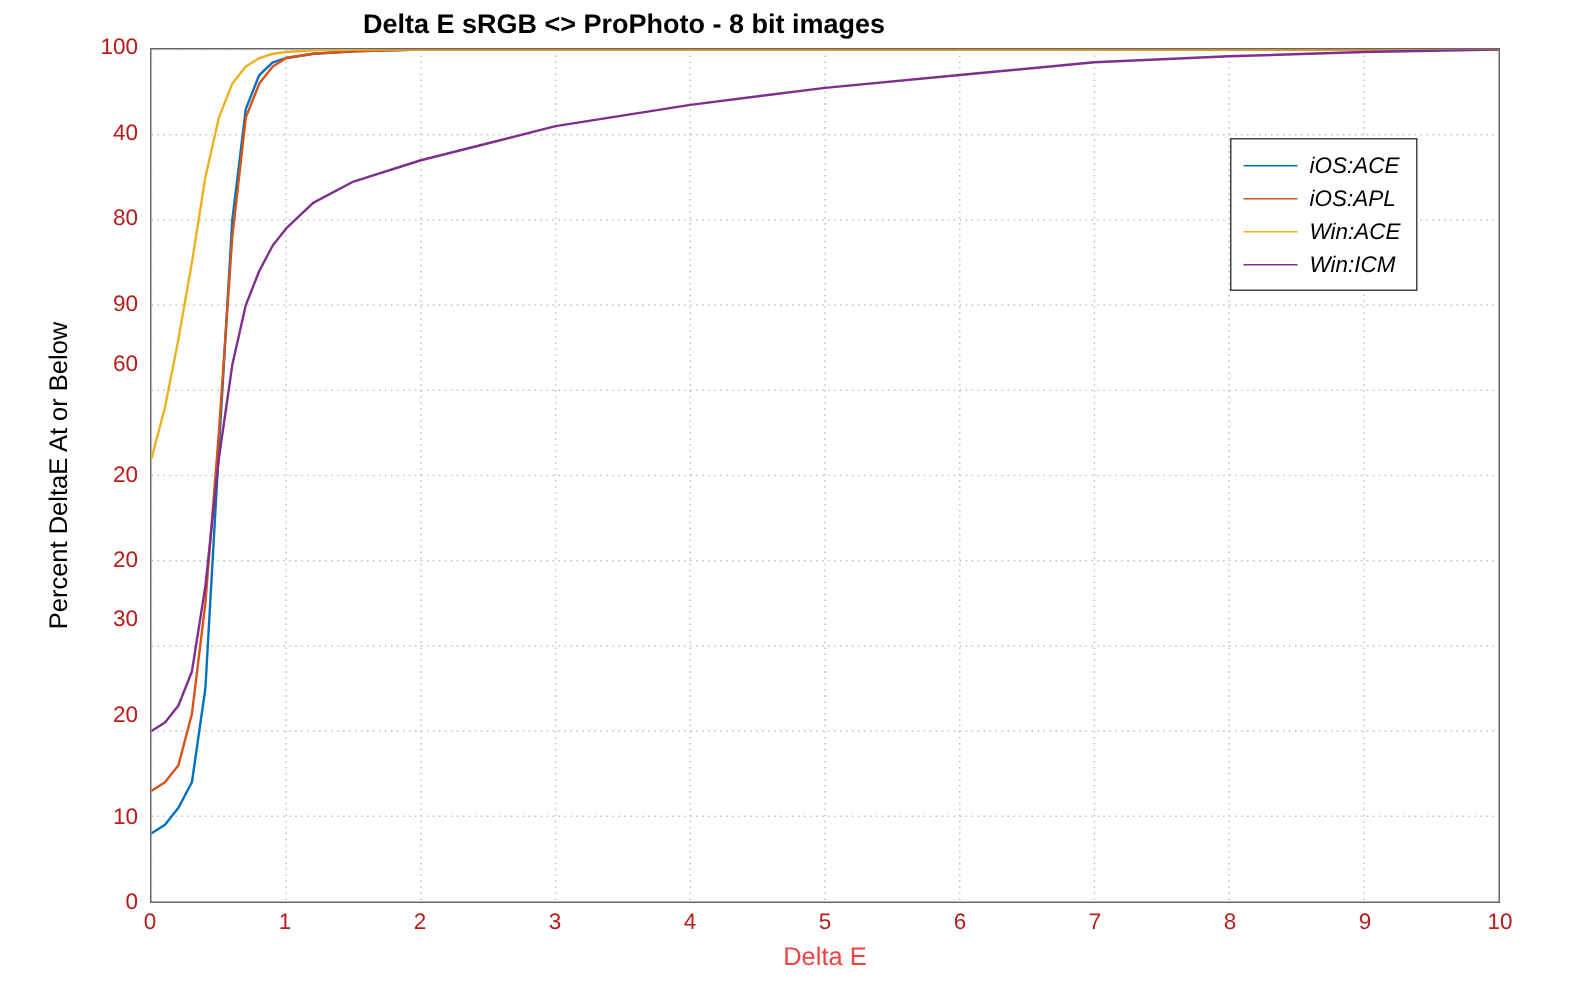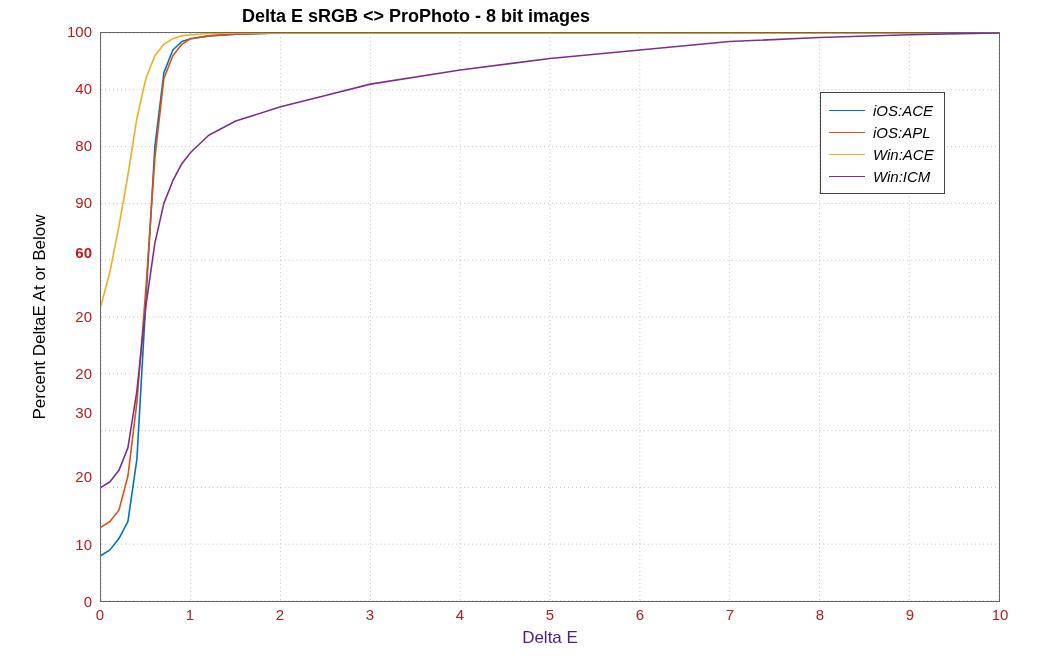--- a/index.html
+++ b/index.html
@@ -57,21 +57,21 @@
     font-size: 17px;
     color: #000;
   }
   .xlabel {
     position: absolute;
     left: 100px;
     top: 628px;
     width: 900px;
     text-align: center;
     font-size: 17px;
-    color: #4c1d95;
+    color: #ef4444;
   }
   .ytick, .xtick {
     position: absolute;
     font-size: 15px;
     color: #b91c1c;
   }
   .ytick { text-align: right; width: 40px; }
   .xtick { text-align: center; width: 30px; }
 
   .legend {
@@ -154,21 +154,21 @@
         <div class="legend-swatch" style="border-top-color: rgb(126, 47, 142);"></div>
         <span>Win:ICM</span>
       </div>
     </div>
 <div class="ytick" style="left: 52px; top: 593px;">0</div>
     <div class="ytick" style="left: 52px; top: 536px;">10</div>
     <div class="ytick" style="left: 52px; top: 468px;">20</div>
     <div class="ytick" style="left: 52px; top: 404px;">30</div>
     <div class="ytick" style="left: 52px; top: 365px;">20</div>
     <div class="ytick" style="left: 52px; top: 308px;">20</div>
-    <div class="ytick" style="left: 52px; top: 244px; font-weight: bold;">60</div>
+    <div class="ytick" style="left: 52px; top: 234px;">60</div>
     <div class="ytick" style="left: 52px; top: 194px;">90</div>
     <div class="ytick" style="left: 52px; top: 137px;">80</div>
     <div class="ytick" style="left: 52px; top: 80px;">40</div>
     <div class="ytick" style="left: 52px; top: 23px;">100</div>
     <div class="xtick" style="left: 85px; top: 606px;">0</div>
     <div class="xtick" style="left: 175px; top: 606px;">1</div>
     <div class="xtick" style="left: 265px; top: 606px;">2</div>
     <div class="xtick" style="left: 355px; top: 606px;">3</div>
     <div class="xtick" style="left: 445px; top: 606px;">4</div>
     <div class="xtick" style="left: 535px; top: 606px;">5</div>

